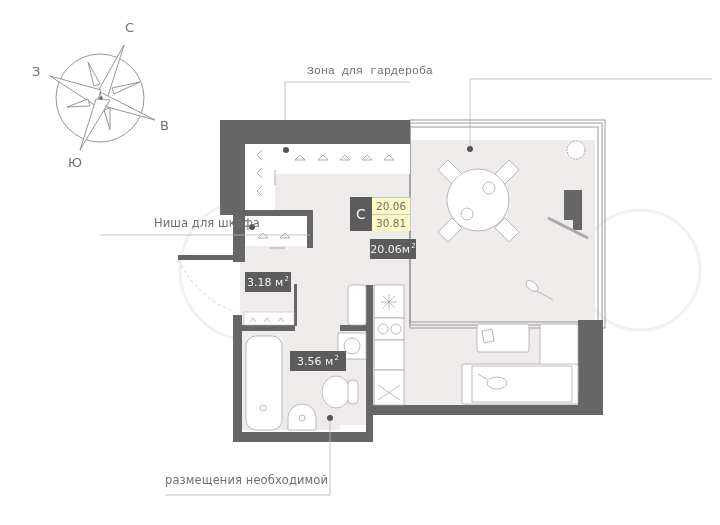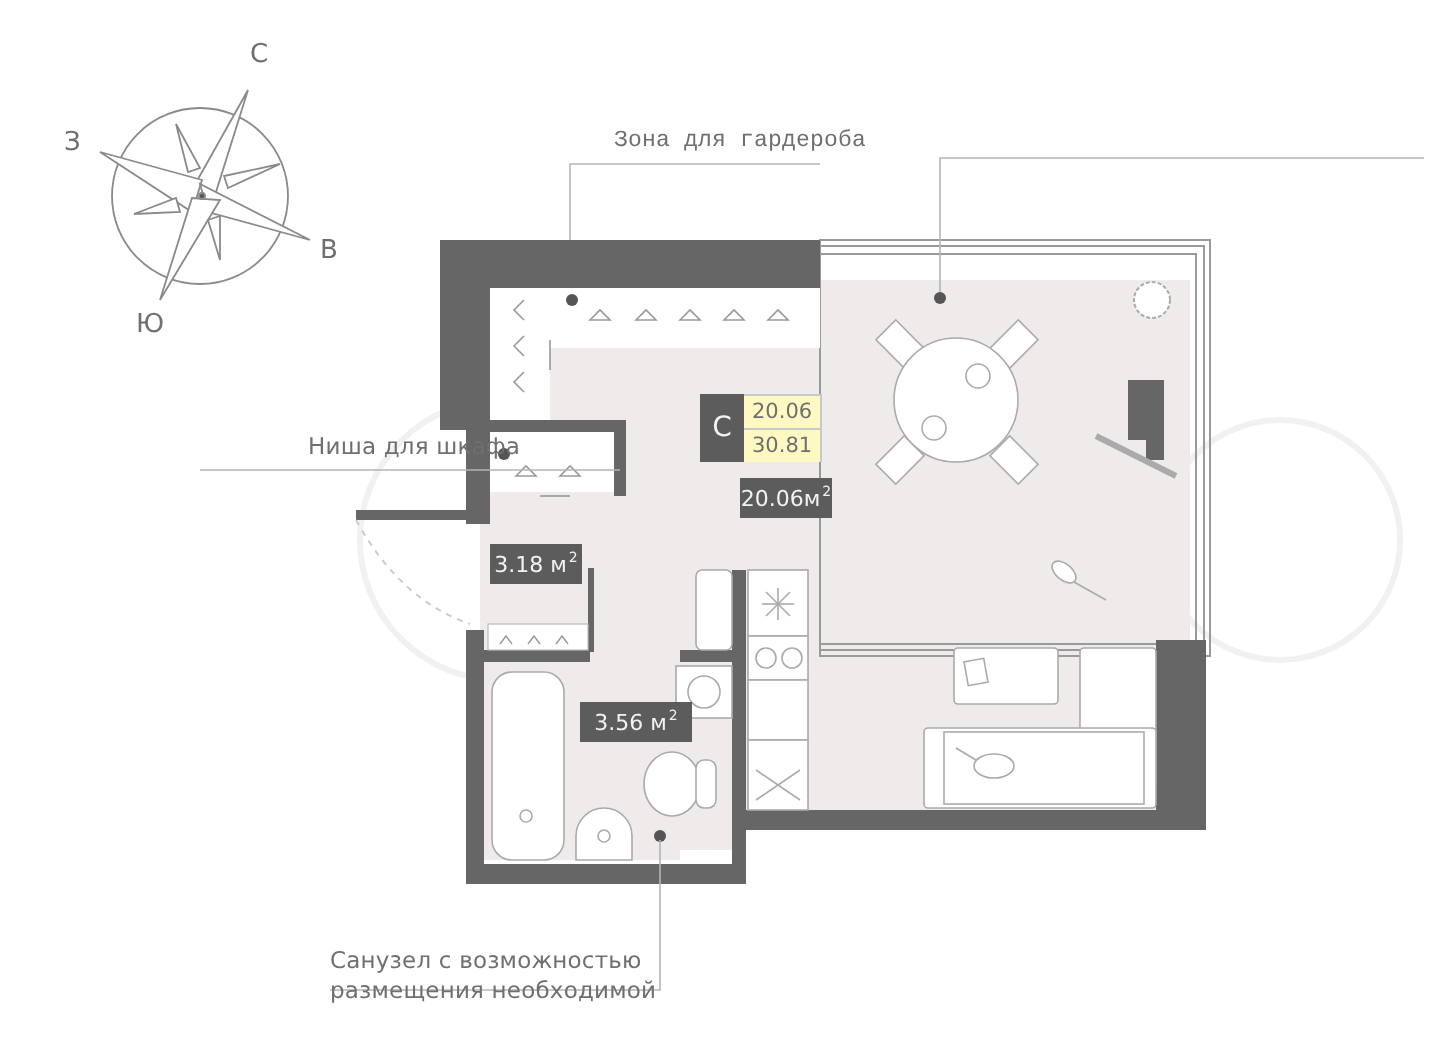--- a/index.html
+++ b/index.html
@@ -187,21 +187,20 @@
 <span class="label" style="left:125px;top:20px;font-size:13px;">С</span>
 <span class="label" style="left:160px;top:118px;font-size:13px;">В</span>
 <span class="label" style="left:68px;top:155px;font-size:13px;">Ю</span>
 <span class="label" style="left:32px;top:64px;font-size:13px;">З</span>
 
 <span class="label" style="left:307px;top:63px;font-family:Liberation Mono, monospace;">Зона для гардероба</span>
 <div class="label" style="left:480px;top:47px;text-align:right;width:232px;">
 </div>
 <span class="label" style="left:108px;top:216px;margin-left:46px;">Ниша для шкафа</span>
 <div class="label" style="left:165px;top:473px;">
-  <div>Санузел с возможностью</div>
   <div>размещения необходимой</div>
 </div>
 
 <div class="summary" style="left:350px;top:197px;height:34px;">
   <div class="cls">С</div>
   <div class="vals">
     <span>20.06</span>
     <span>30.81</span>
   </div>
 </div>

